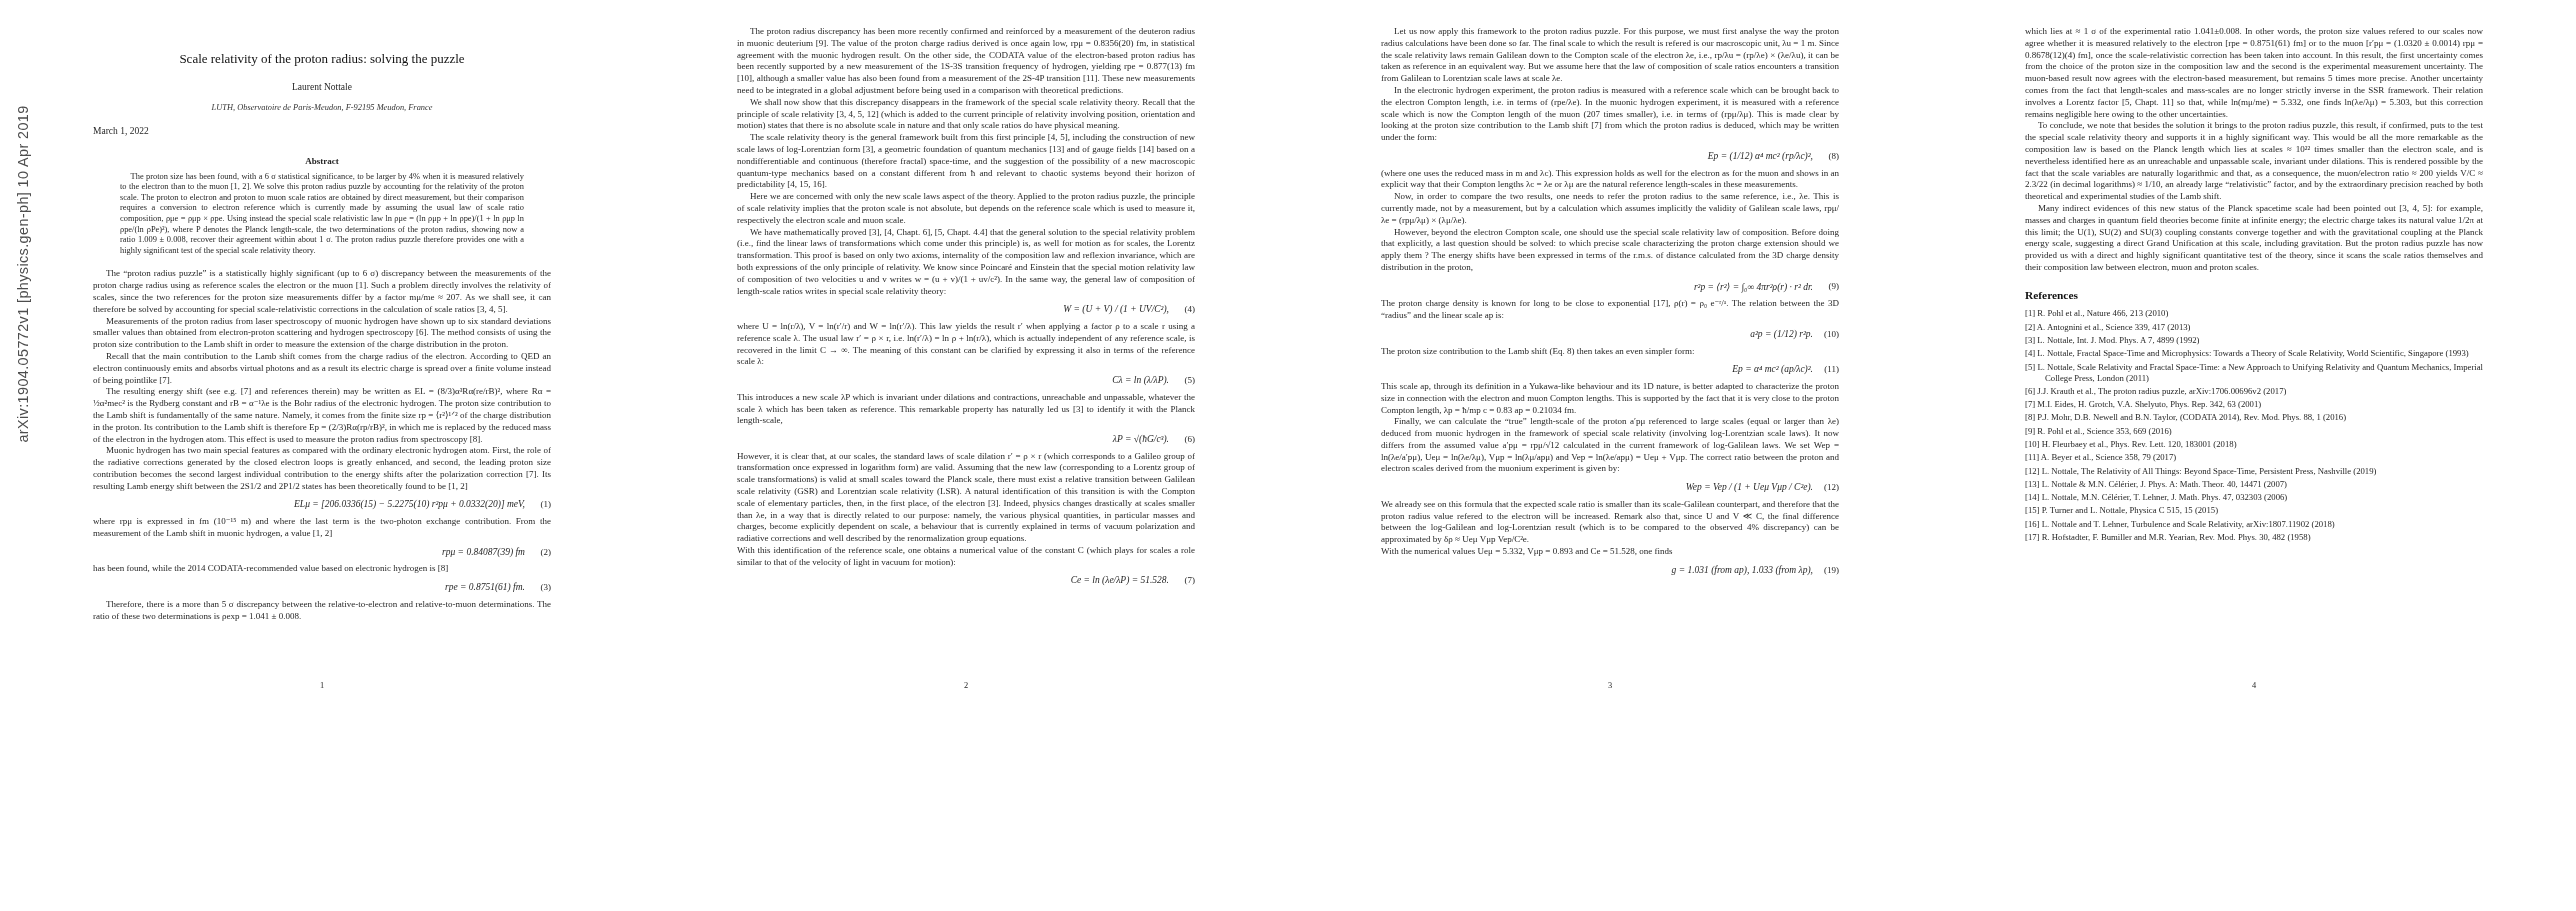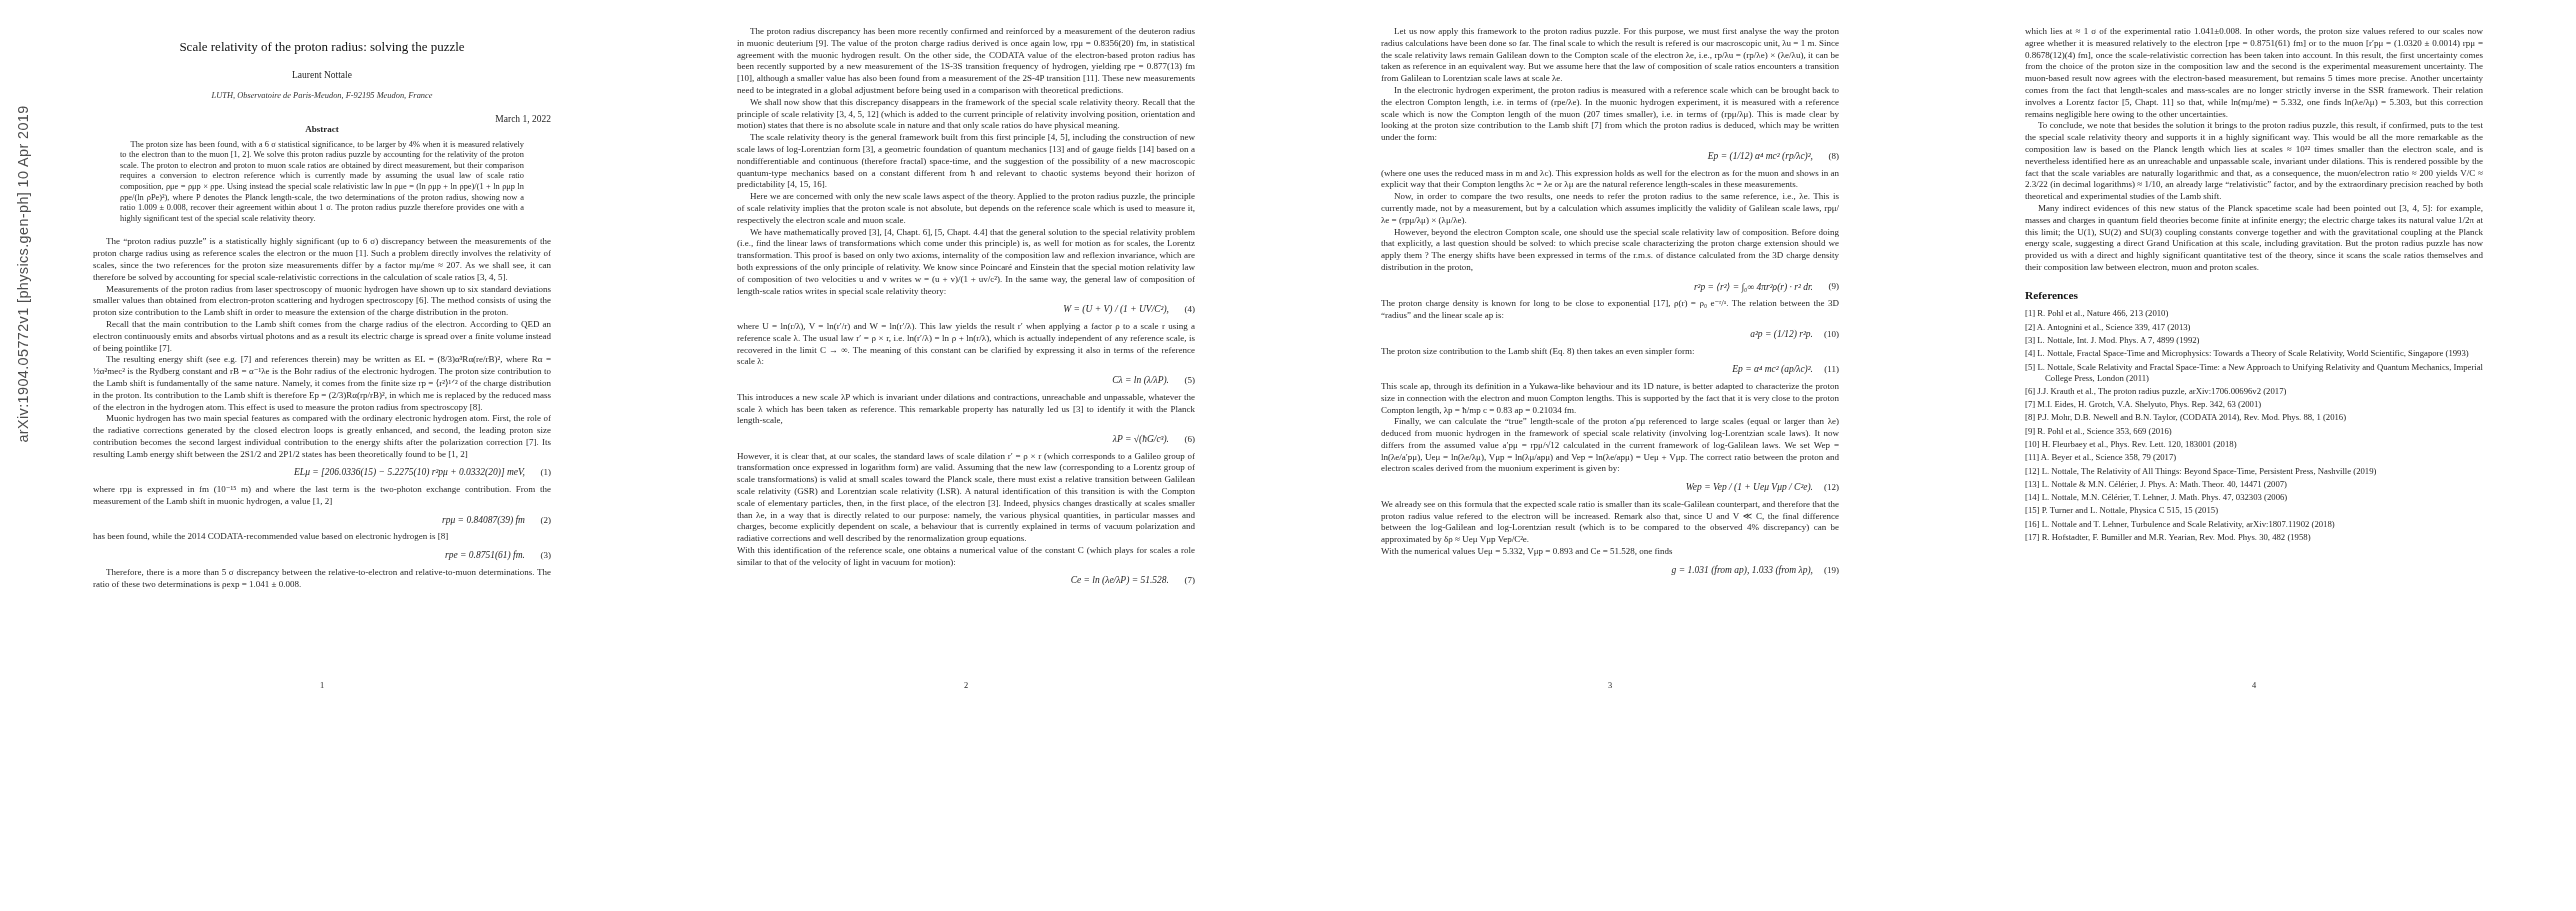--- a/index.html
+++ b/index.html
@@ -34,29 +34,29 @@
     font-family: "Liberation Sans", "DejaVu Sans", sans-serif;
     font-size: 14.4px;
     letter-spacing: 0.4px;
     color: #4d4d4d;
     white-space: nowrap;
     z-index: 5;
   }
 
   
   .title {
-    margin: 0 0 15px 0;
+    margin: 12px 0 15px 0;
     font-size: 13px;
     font-weight: normal;
     text-align: center;
     color: #111;
   }
   .author   { text-align: center; font-size: 9.5px; margin-bottom: 11px; }
   .affil    { text-align: center; font-size: 8.4px; font-style: italic; margin-bottom: 13.7px; color: #333; }
-  .date     { text-align: right; font-size: 9.5px; }
+  .date     { text-align: left; font-size: 9.5px; margin-bottom: 20px; }
 
   .abs-head { text-align: center; font-size: 9px; font-weight: bold; margin-bottom: 6px; }
   .abs-text {
     margin: 0 27px 12px 27px;
     font-size: 8.4px; line-height: 10.6px;
     text-align: justify;
     text-indent: 10.6px;
   }
 
   

